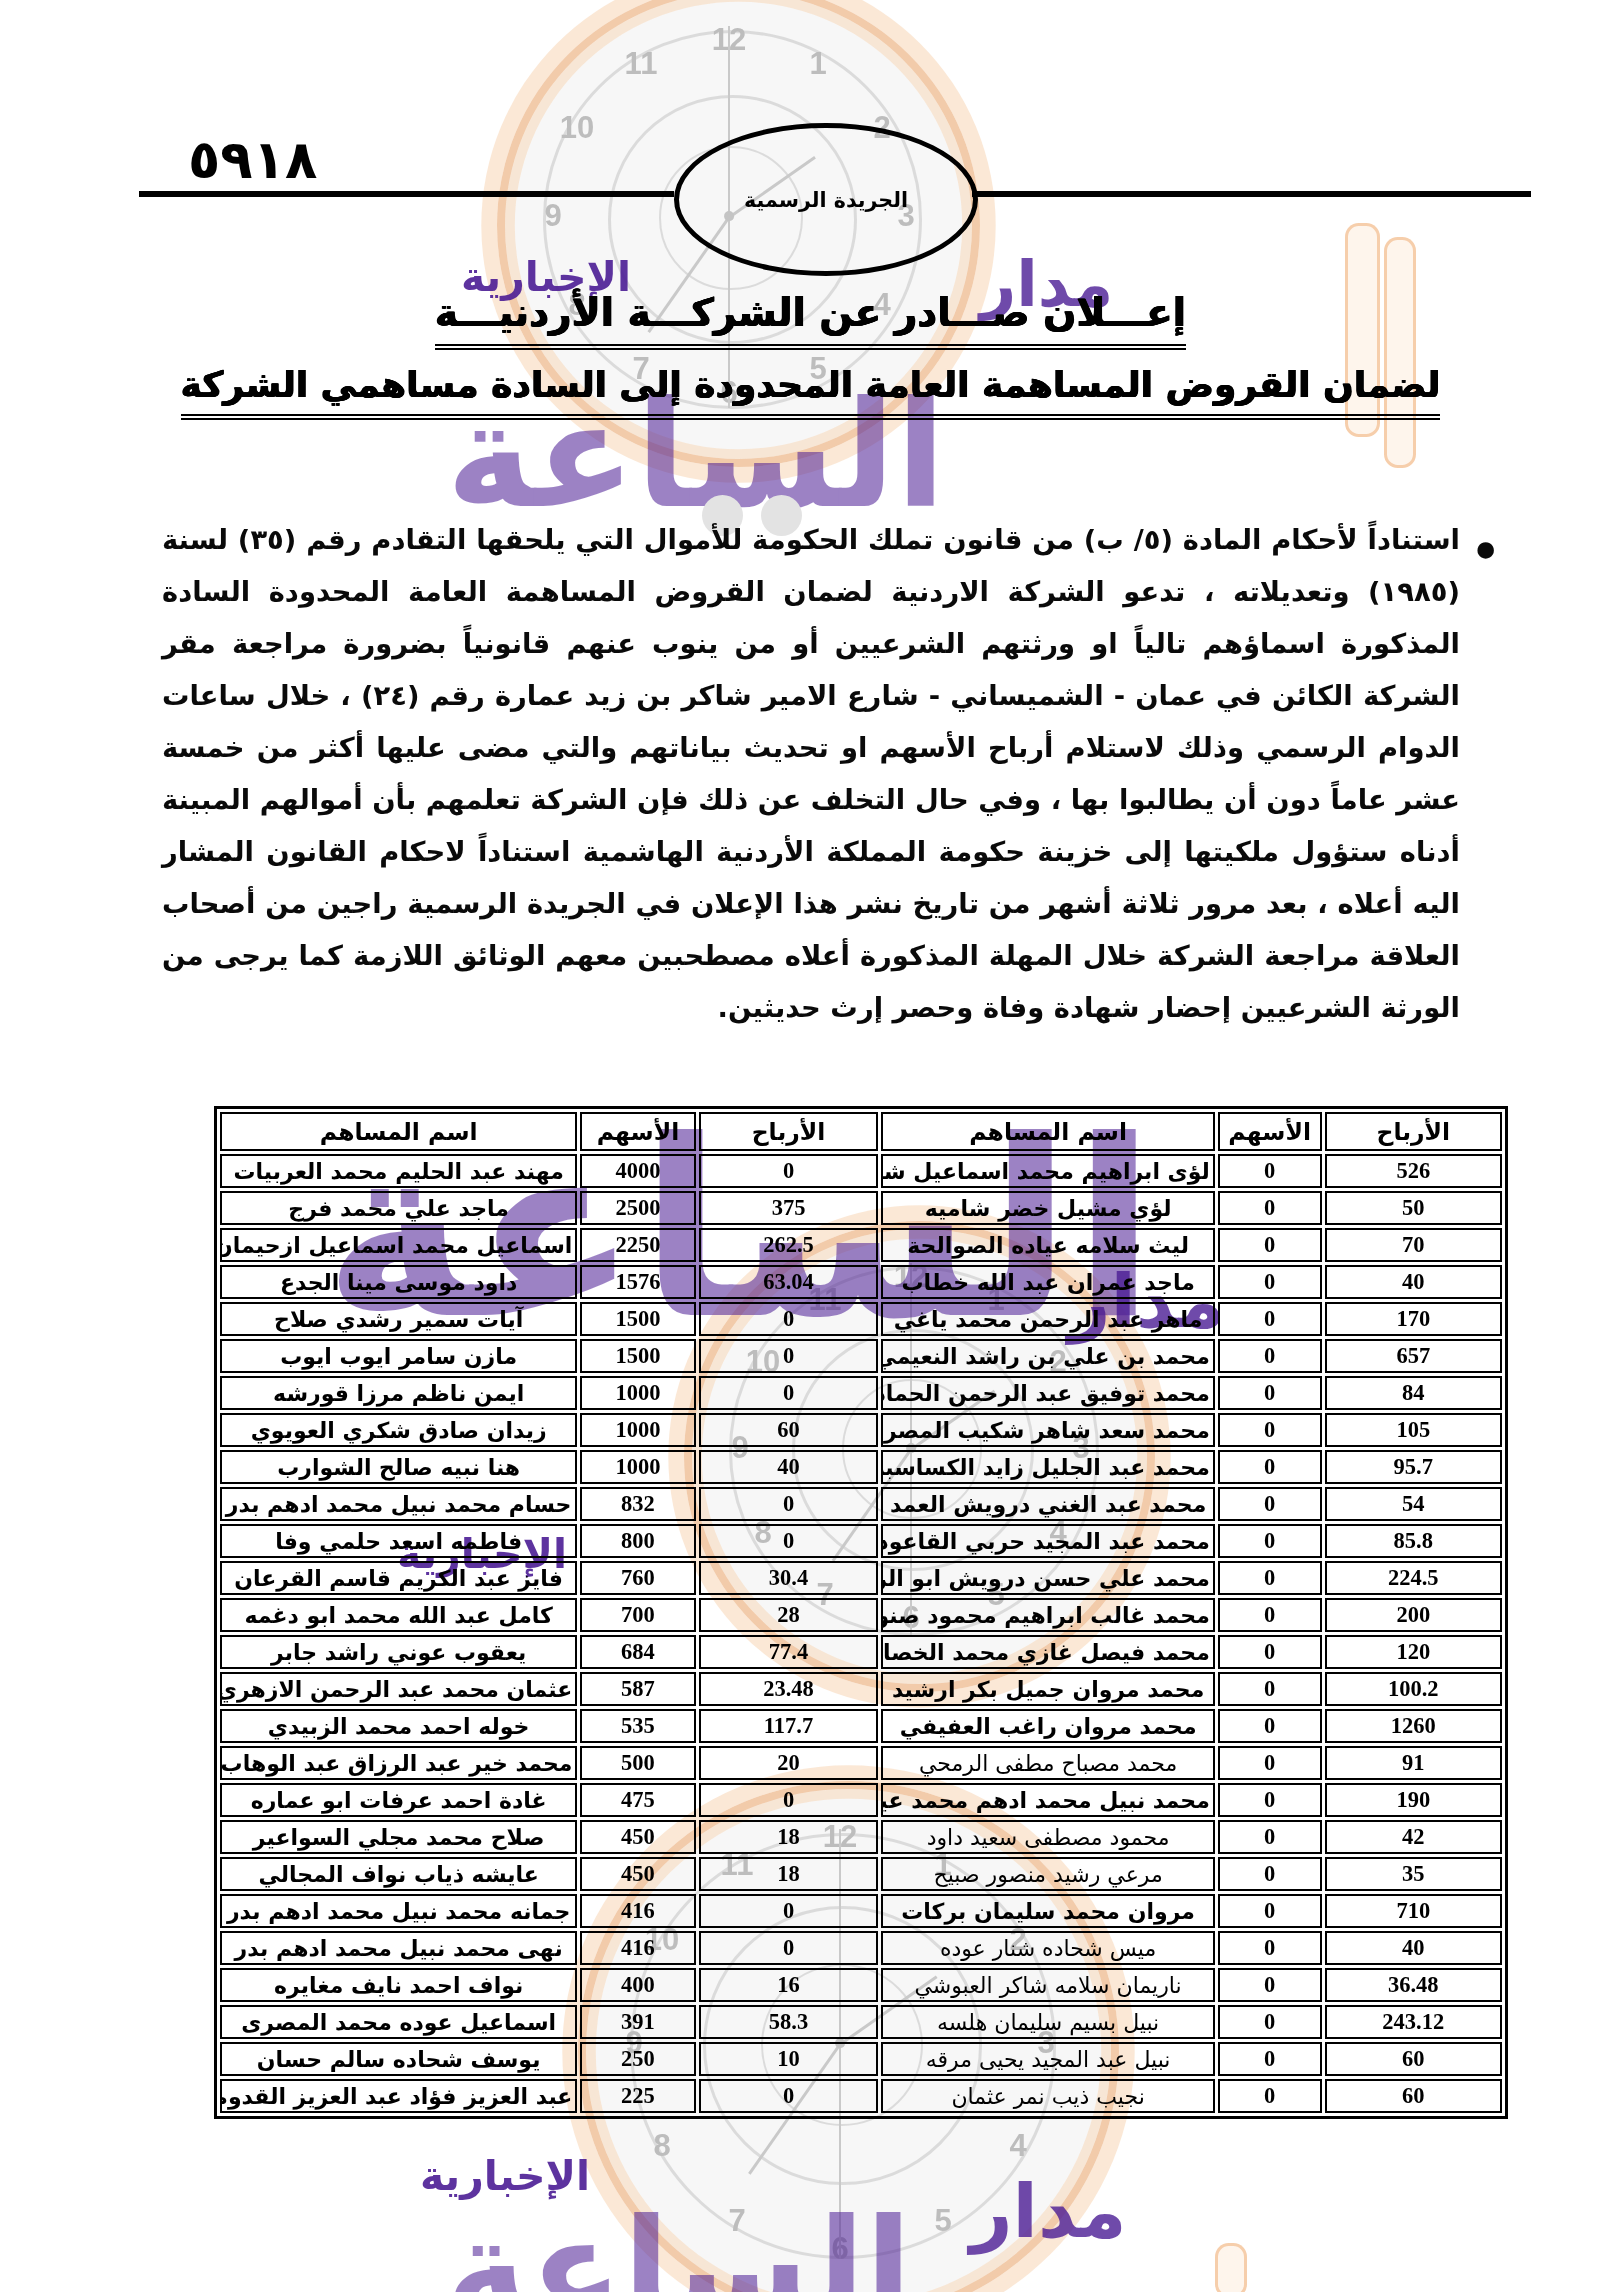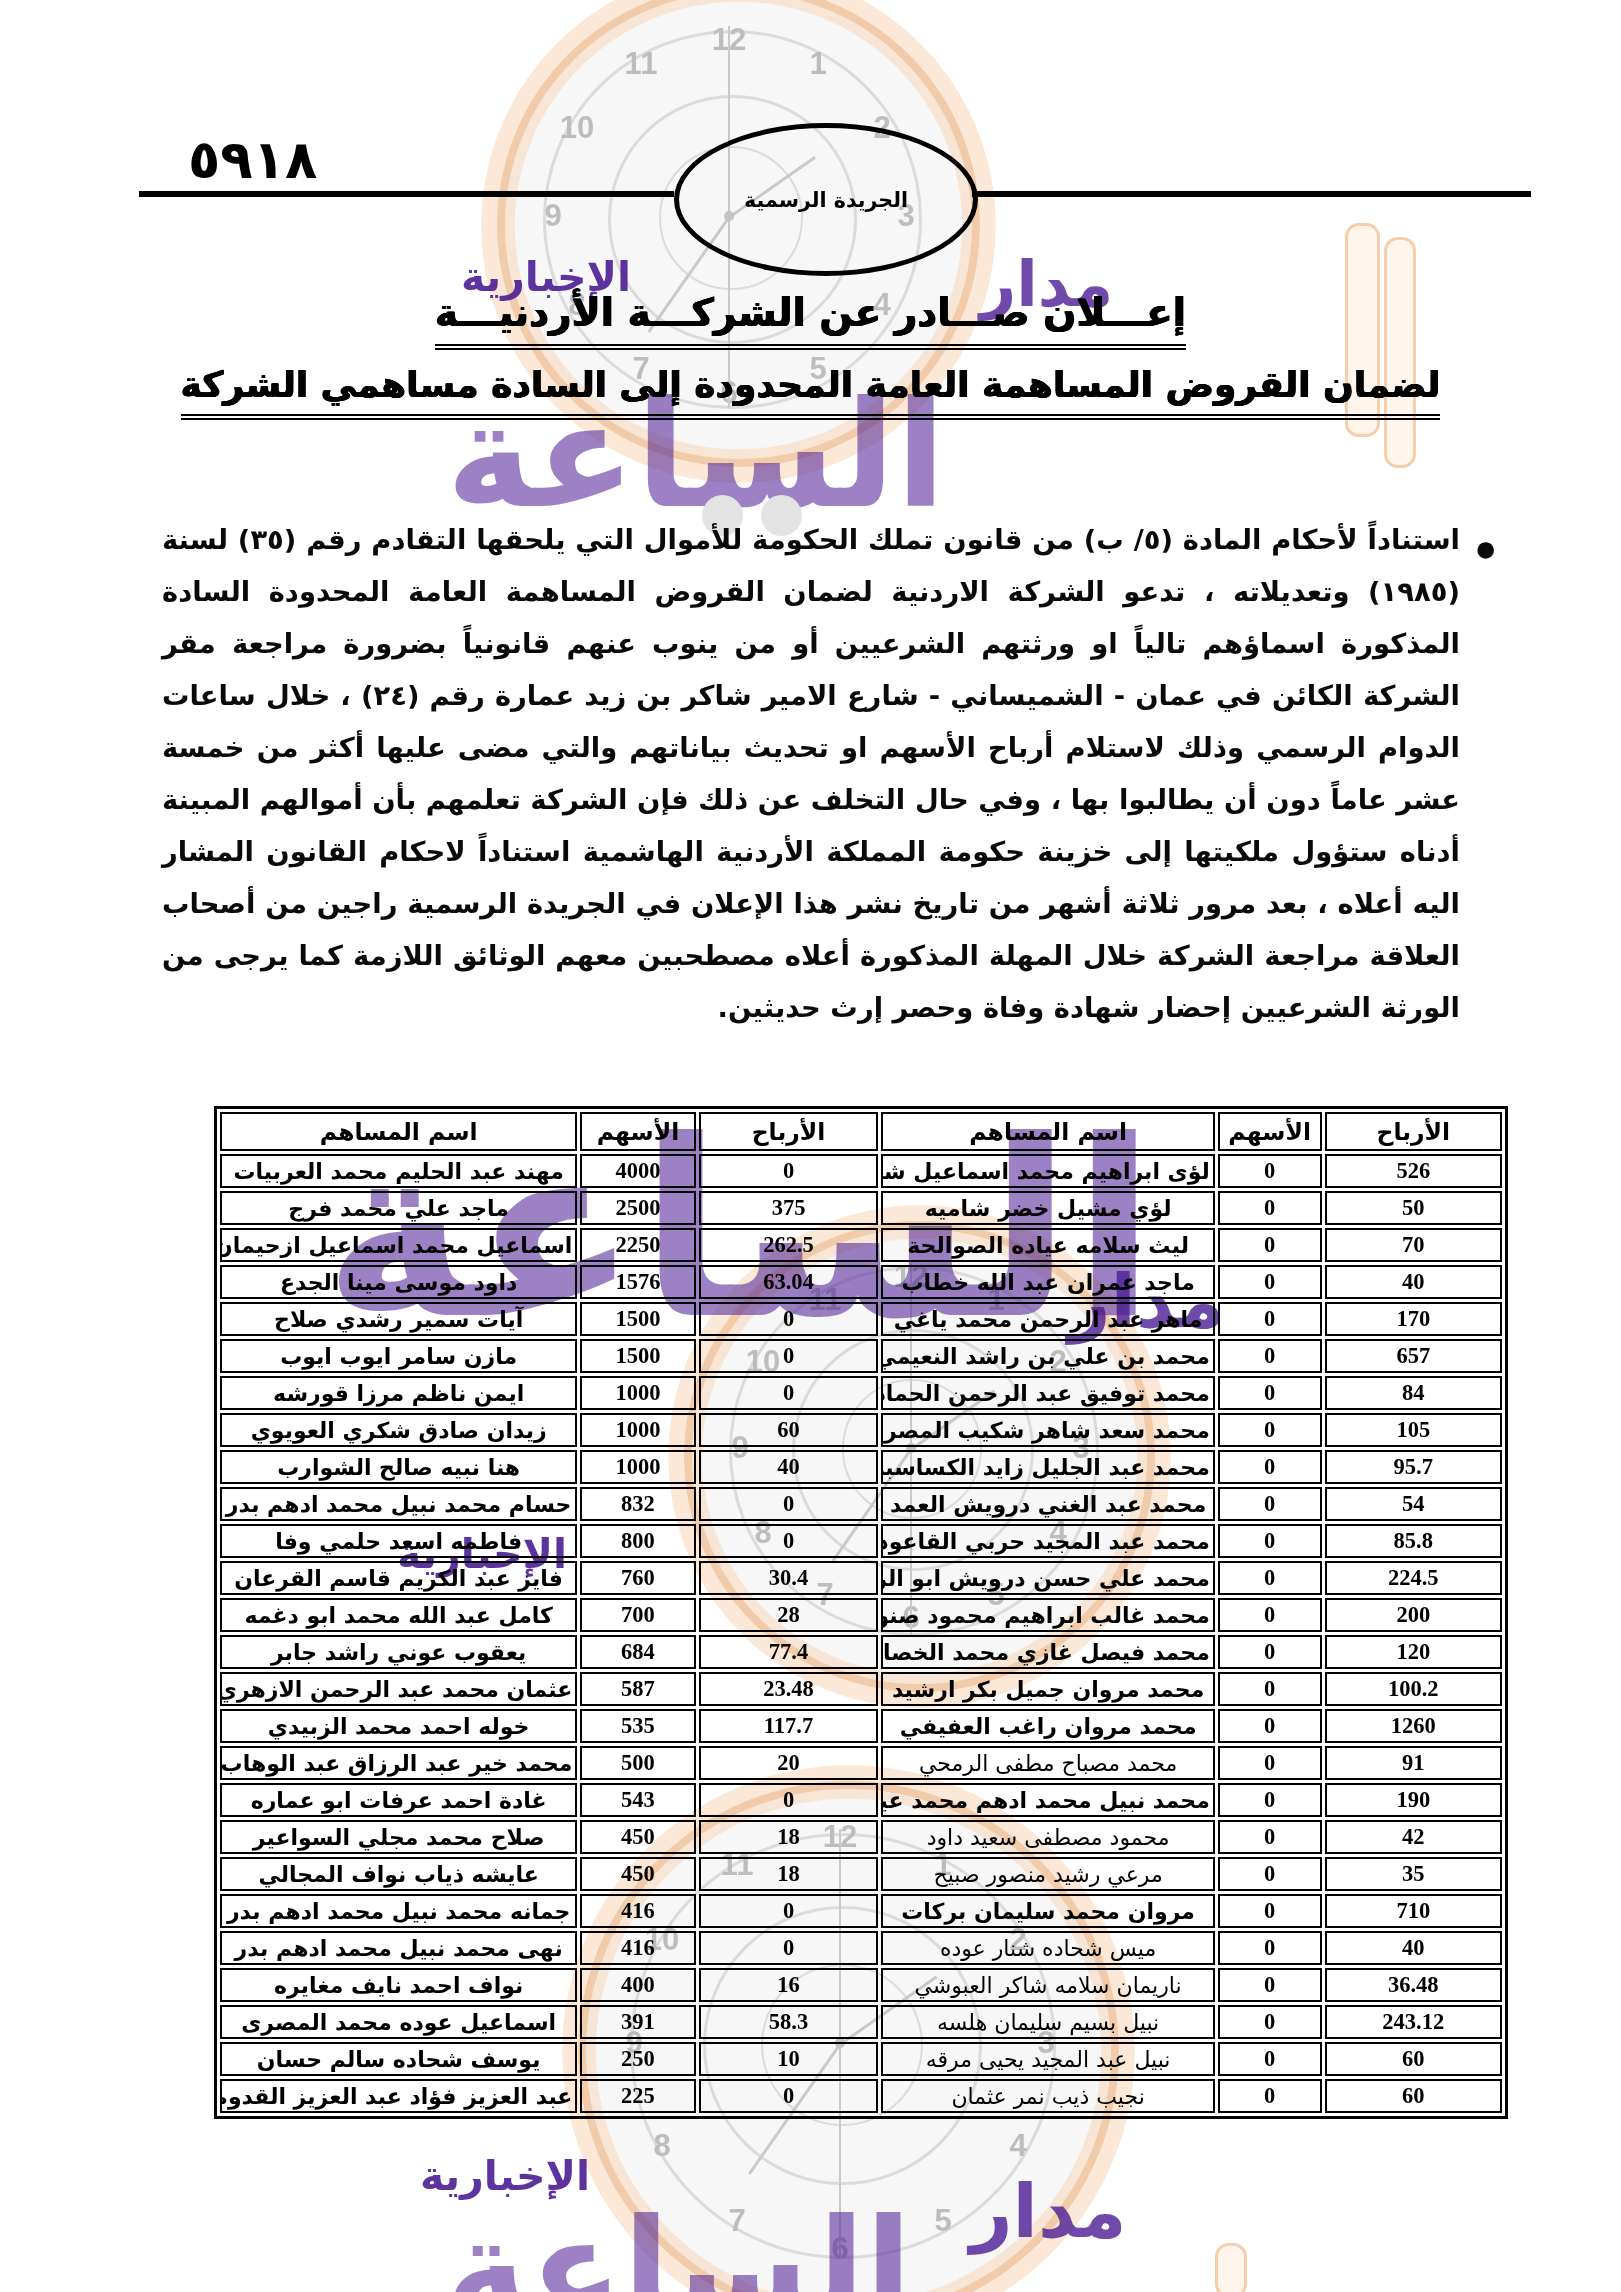--- a/index.html
+++ b/index.html
@@ -320,21 +320,21 @@
             <tr>
               <td class="cell-name">محمد خير عبد الرزاق عبد الوهاب بدر</td>
               <td class="cell-num">500</td>
               <td class="cell-num">20</td>
               <td class="cell-name light">محمد مصباح مطفى الرمحي</td>
               <td class="cell-num">0</td>
               <td class="cell-num">91</td>
             </tr>
             <tr>
               <td class="cell-name">غادة احمد عرفات ابو عماره</td>
-              <td class="cell-num">543</td>
+              <td class="cell-num">475</td>
               <td class="cell-num">0</td>
               <td class="cell-name">محمد نبيل محمد ادهم محمد عيسى بدر</td>
               <td class="cell-num">0</td>
               <td class="cell-num">190</td>
             </tr>
             <tr>
               <td class="cell-name">صلاح محمد مجلي السواعير</td>
               <td class="cell-num">450</td>
               <td class="cell-num">18</td>
               <td class="cell-name light">محمود مصطفى سعيد داود</td>

